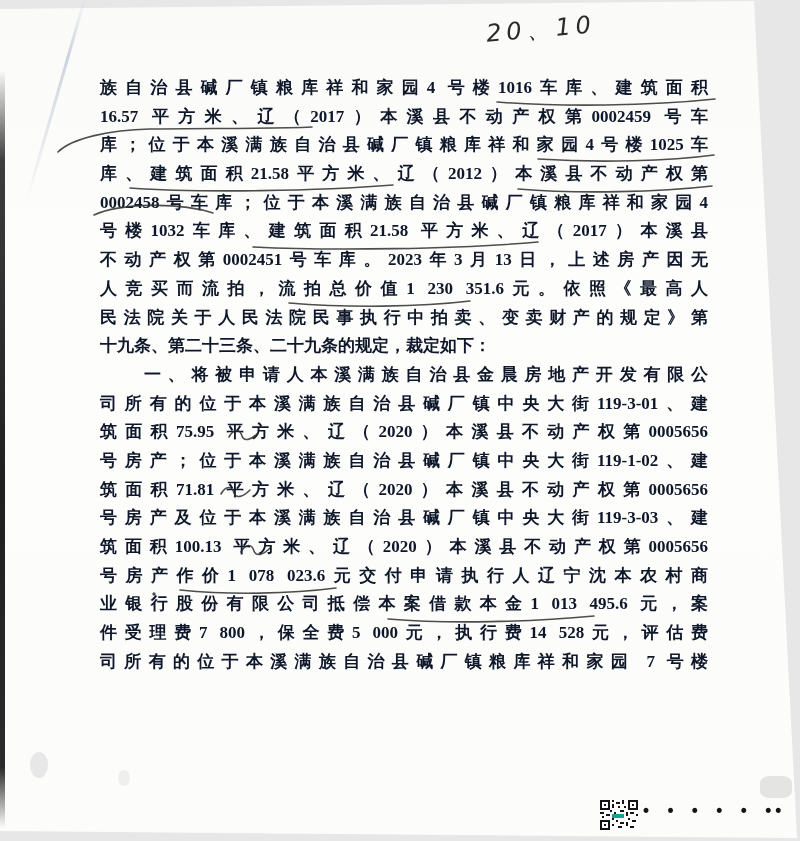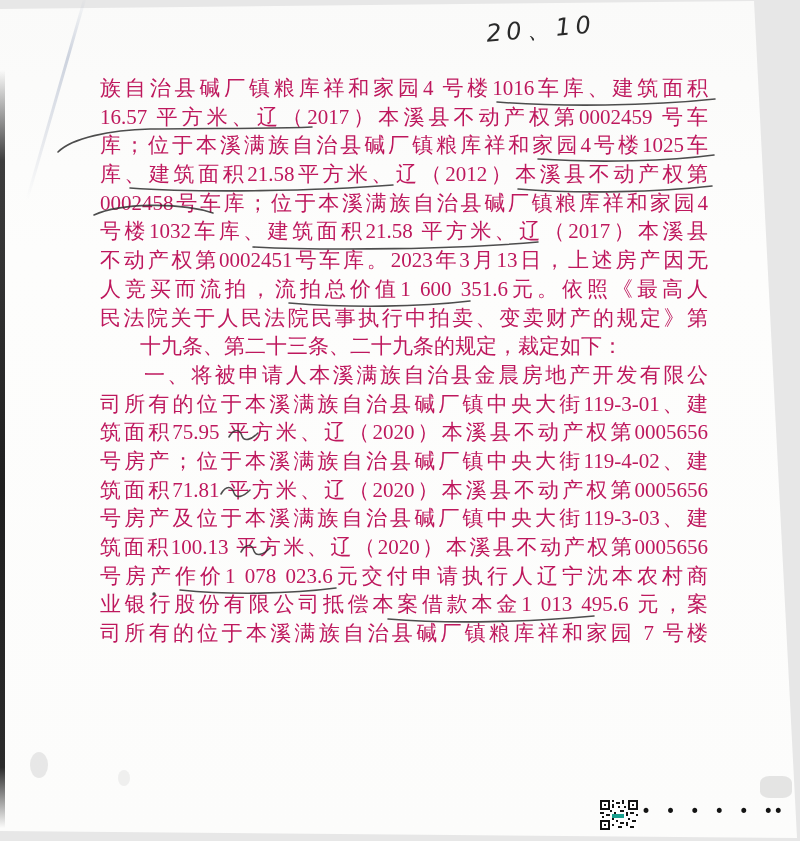--- a/index.html
+++ b/index.html
@@ -26,27 +26,27 @@
     transform-origin:top center; transform:rotate(16deg); border-radius:2px;
   }
   .smudge { position:absolute; border-radius:50%; background:#cfcfcf; opacity:.45; }
   .smudge.a { left:30px; top:752px; width:18px; height:26px; }
   .smudge.b { left:118px; top:770px; width:12px; height:16px; opacity:.3; }
   .smudge.c { left:760px; top:776px; width:32px; height:22px; opacity:.55; border-radius:30%; }
 
   
   .textblock {
     position:absolute; left:100px; top:74px; width:608px;
-    font-size:21px; color:#be185d;
+    font-size:17px; color:#0f172a;font-weight:bold;
   }
   .line {
     height:28.7px; line-height:28.7px;
     text-align:justify; text-align-last:justify;
   }
-  .line.no-just { text-align:left; text-align-last:left;margin-left:40px; }
+  .line.no-just { text-align:left; text-align-last:left; }
   .line.indent { text-indent:44px; }
 
   
   .handwriting {
     position:absolute; left:486px; top:13px;
     font-family:"DejaVu Sans",sans-serif; font-style:italic;
     font-size:24px; color:#2a2a2a; letter-spacing:5px;
     transform:rotate(-5deg);
   }
 
@@ -76,32 +76,33 @@
   <div class="handwriting">20、10</div>
 
   <div class="textblock">
       <div class="line">族自治县碱厂镇粮库祥和家园4 号楼1016车库、建筑面积</div>
       <div class="line">16.57 平方米、辽（2017）本溪县不动产权第0002459 号车</div>
       <div class="line">库；位于本溪满族自治县碱厂镇粮库祥和家园4号楼1025车</div>
       <div class="line">库、建筑面积21.58平方米、辽（2012）本溪县不动产权第</div>
       <div class="line">0002458号车库；位于本溪满族自治县碱厂镇粮库祥和家园4</div>
       <div class="line">号楼1032车库、建筑面积21.58 平方米、辽（2017）本溪县</div>
       <div class="line">不动产权第0002451号车库。2023年3月13日，上述房产因无</div>
-      <div class="line">人竞买而流拍，流拍总价值1 600 351.6元。依照《最高人</div>
+      <div class="line">人竞买而流拍，流拍总价值1 230 351.6元。依照《最高人</div>
       <div class="line">民法院关于人民法院民事执行中拍卖、变卖财产的规定》第</div>
       <div class="line no-just">十九条、第二十三条、二十九条的规定，裁定如下：</div>
       <div class="line indent">一、将被申请人本溪满族自治县金晨房地产开发有限公</div>
       <div class="line">司所有的位于本溪满族自治县碱厂镇中央大街119-3-01、建</div>
       <div class="line">筑面积75.95 平方米、辽（2020）本溪县不动产权第0005656</div>
-      <div class="line">号房产；位于本溪满族自治县碱厂镇中央大街119-4-02、建</div>
+      <div class="line">号房产；位于本溪满族自治县碱厂镇中央大街119-1-02、建</div>
       <div class="line">筑面积71.81 平方米、辽（2020）本溪县不动产权第0005656</div>
       <div class="line">号房产及位于本溪满族自治县碱厂镇中央大街119-3-03、建</div>
       <div class="line">筑面积100.13 平方米、辽（2020）本溪县不动产权第0005656</div>
       <div class="line">号房产作价1 078 023.6元交付申请执行人辽宁沈本农村商</div>
       <div class="line">业银行股份有限公司抵偿本案借款本金1 013 495.6 元，案</div>
+      <div class="line">件受理费7 800，保全费5 000元，执行费14 528元，评估费</div>
       <div class="line">司所有的位于本溪满族自治县碱厂镇粮库祥和家园 7 号楼</div>
     </div>
 
   <svg class="penmarks" width="800" height="841" viewBox="0 0 800 841" fill="none" stroke="#2f2f2f" stroke-width="1.6" stroke-linecap="round" opacity="0.85">
     <path d="M497 102 C 560 107, 650 106, 715 99"></path>
     <path d="M58 152 C 72 138, 110 130, 150 129 C 200 128, 270 129, 312 127"></path>
     <path d="M538 159 C 600 163, 670 161, 714 155"></path>
     <path d="M130 188 C 200 193, 320 191, 393 185"></path>
     <path d="M518 189 C 580 194, 660 192, 712 186"></path>
     <path d="M94 215 C 120 203, 180 202, 213 213"></path>

